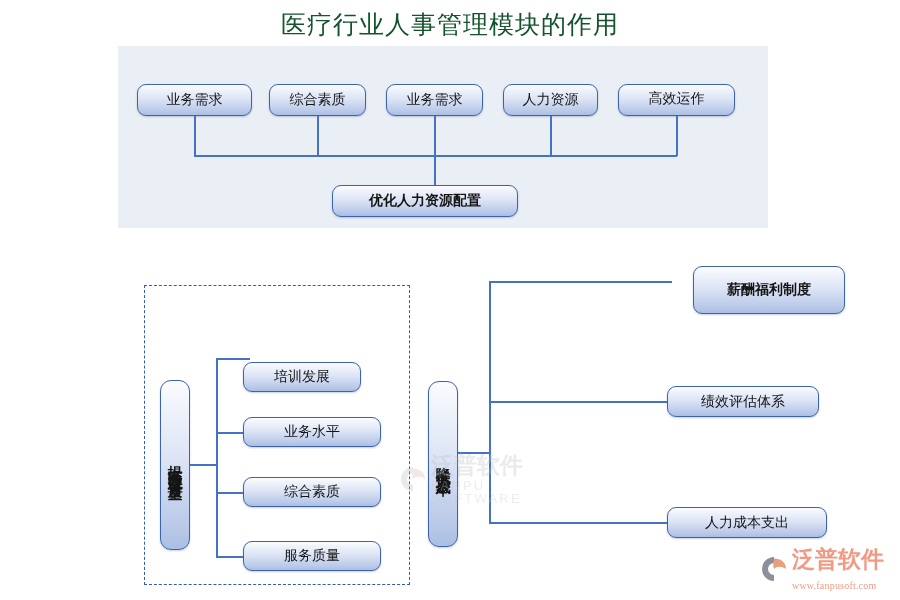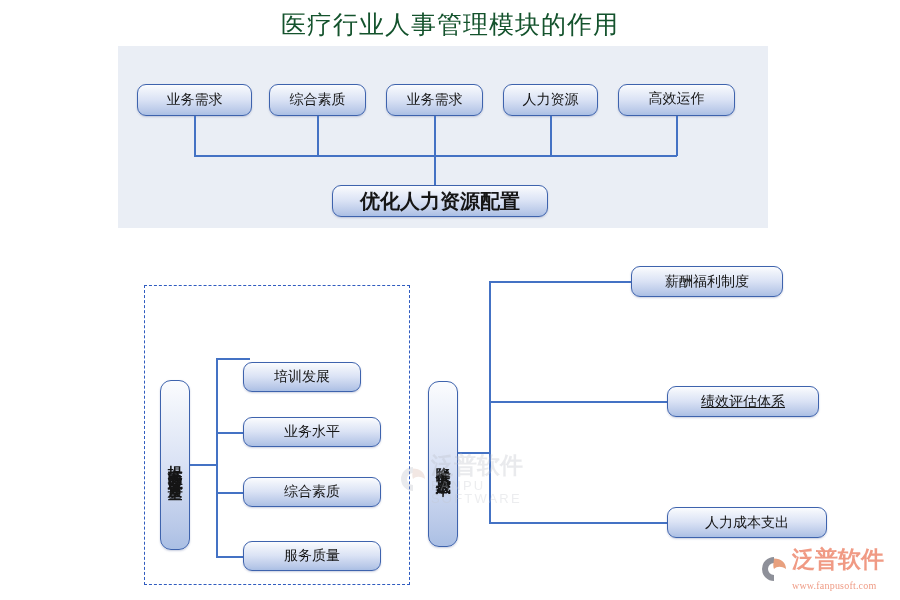--- a/index.html
+++ b/index.html
@@ -181,21 +181,21 @@
   <div class="ln v" style="left:194px; top:116px; height:40px;"></div>
   <div class="ln v" style="left:317px; top:116px; height:40px;"></div>
   <div class="ln v" style="left:434px; top:116px; height:40px;"></div>
   <div class="ln v" style="left:550px; top:116px; height:40px;"></div>
   <div class="ln v" style="left:676px; top:116px; height:40px;"></div>
 
   <div class="ln h" style="left:194px; top:155px; width:483px;"></div>
 
   <div class="ln v" style="left:434px; top:155px; height:31px;"></div>
 
-  <div class="node bold" style="left:332px; top:185px; width:216px; height:32px; font-size:20px;">
+  <div class="node bold" style="left:332px; top:185px; width:186px; height:32px; font-size:14px;">
     <span>优化人力资源配置</span>
   </div>
 
   <div class="dashed-frame" style="left:144px; top:285px; width:266px; height:300px;"></div>
 
   <div class="node vert" style="left:160px; top:380px; width:30px; height:170px;">
     <span>提高医疗服务质量</span>
   </div>
 
   <div class="ln h" style="left:190px; top:464px; width:27px;"></div>
@@ -225,24 +225,24 @@
   </div>
 
   <div class="ln h" style="left:458px; top:452px; width:32px;"></div>
 
   <div class="ln v" style="left:489px; top:281px; height:242px;"></div>
 
   <div class="ln h" style="left:489px; top:281px; width:183px;"></div>
   <div class="ln h" style="left:489px; top:401px; width:183px;"></div>
   <div class="ln h" style="left:489px; top:522px; width:183px;"></div>
 
-  <div class="node" style="left:631px; top:266px; width:152px; height:31px;">
+  <div class="node" style="left:693px; top:266px; width:152px; height:48px;font-weight:bold;">
     <span>薪酬福利制度</span>
   </div>
-  <div class="node" style="left:667px; top:386px; width:152px; height:31px;text-decoration:underline;">
+  <div class="node" style="left:667px; top:386px; width:152px; height:31px;">
     <span>绩效评估体系</span>
   </div>
   <div class="node" style="left:667px; top:507px; width:160px; height:31px;">
     <span>人力成本支出</span>
   </div>
 
   <div class="watermark">
     <svg class="wm-mark" viewBox="0 0 40 40">
       <path d="M4 20 A16 16 0 0 1 20 4 L20 12 A8 8 0 0 0 12 20 A8 8 0 0 0 20 28 L20 36 A16 16 0 0 1 4 20 Z" fill="#b9bcc4"></path>
       <path d="M20 6 C30 6 36 12 36 20 C30 16 24 16 20 20 C18 14 20 10 20 6 Z" fill="#d6b3a4"></path>

